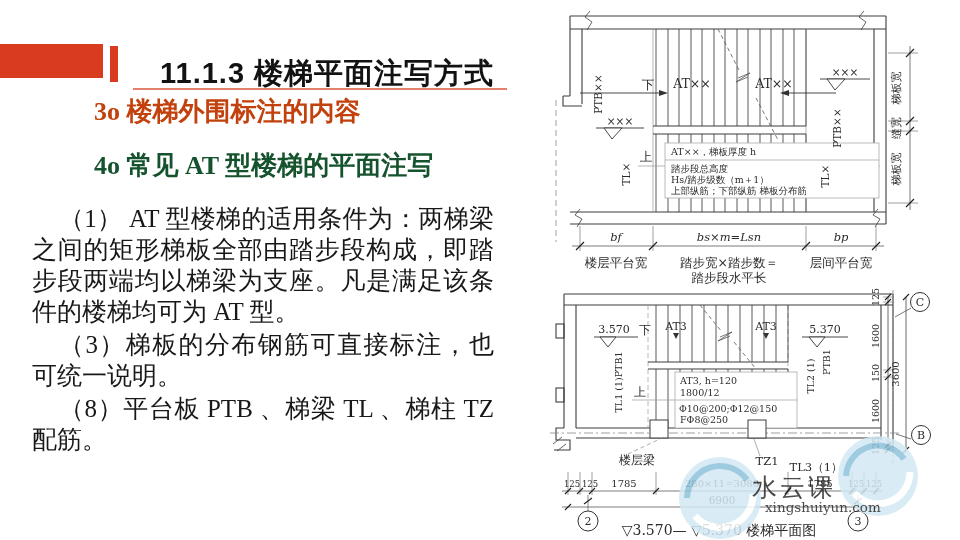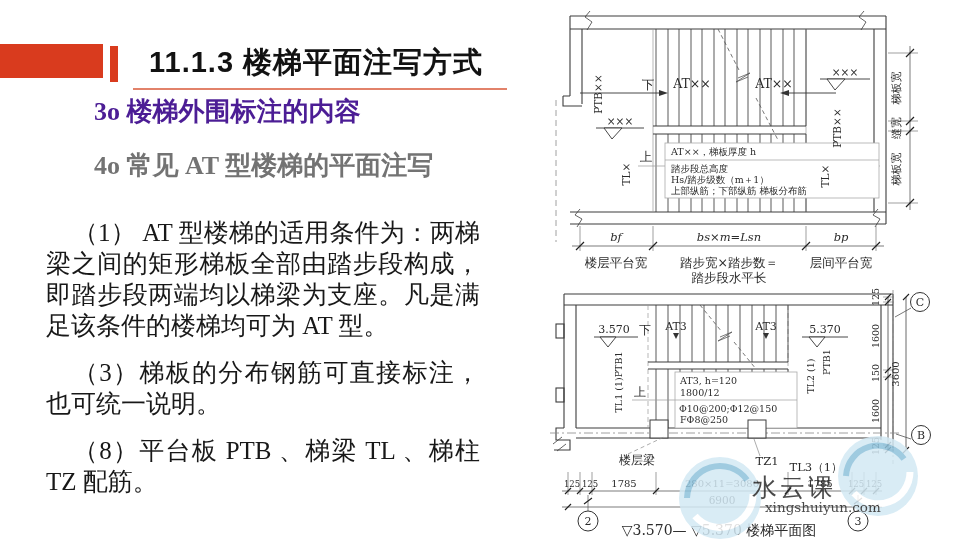--- a/index.html
+++ b/index.html
@@ -1,29 +1,29 @@
 <!DOCTYPE html>
 <html><head>
 <meta charset="utf-8">
 <style>
   html,body{margin:0;padding:0;}
   body{width:960px;height:540px;background:#fff;overflow:hidden;
        font-family:"Liberation Serif",serif;}
   .slide{position:relative;width:960px;height:540px;background:#fff;}
   .red-block{position:absolute;left:0;top:44px;width:103px;height:34px;background:#d93b1e;}
   .red-bar{position:absolute;left:110px;top:46px;width:8px;height:36px;background:#d93b1e;}
-  .title{position:absolute;left:148px;top:42px;margin:1px;
+  .title{position:absolute;left:148px;top:42px;margin:12px;
          font-family:"Liberation Sans",sans-serif;font-size:29px;font-weight:bold;
          color:#121212;letter-spacing:1px;white-space:nowrap;}
   .title-underline{position:absolute;left:133px;top:88px;width:374px;height:2px;background:#e2826a;}
-  .h3{position:absolute;left:94px;top:94px;font-size:26px;font-weight:bold;color:#4c1d95;white-space:nowrap;}
-  .h4{position:absolute;left:94px;top:148px;font-size:26px;font-weight:bold;color:#737373;white-space:nowrap;}
+  .h3{position:absolute;left:94px;top:94px;font-size:26px;font-weight:bold;color:#c2410c;white-space:nowrap;}
+  .h4{position:absolute;left:94px;top:148px;font-size:26px;font-weight:bold;color:#14532d;white-space:nowrap;}
   .paras{position:absolute;left:30px;top:201px;width:466px;font-size:25px;line-height:31px;
          color:#181818;text-align:justify;}
-  .paras p{margin:16px;text-indent:27px;}
+  .paras p{margin:2px;text-indent:27px;}
   svg{position:absolute;}
   .d1{left:548px;top:8px;}
   .d2{left:548px;top:288px;}
   svg text{fill:#2b2b2b;font-family:"DejaVu Serif",serif;}
   .it{font-style:italic;}
 </style>
 </head>
 <body>
 
 <div class="slide">

